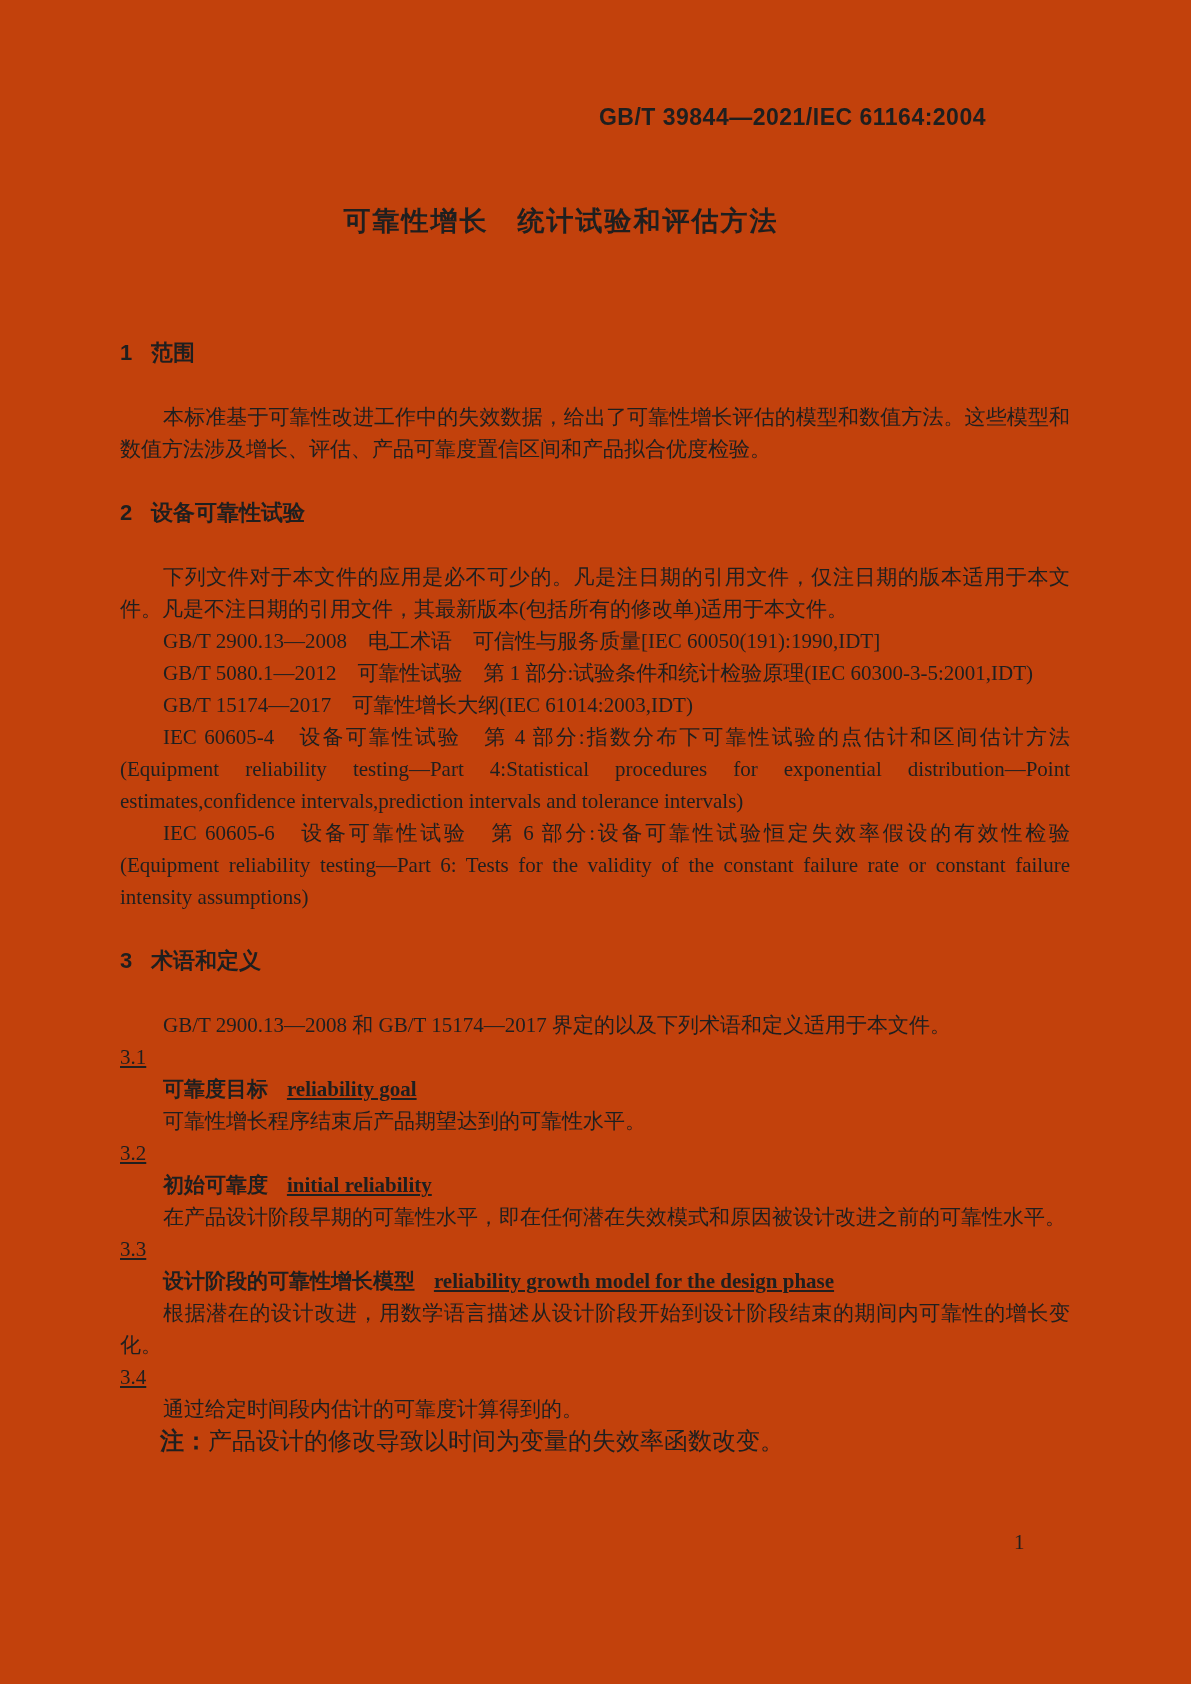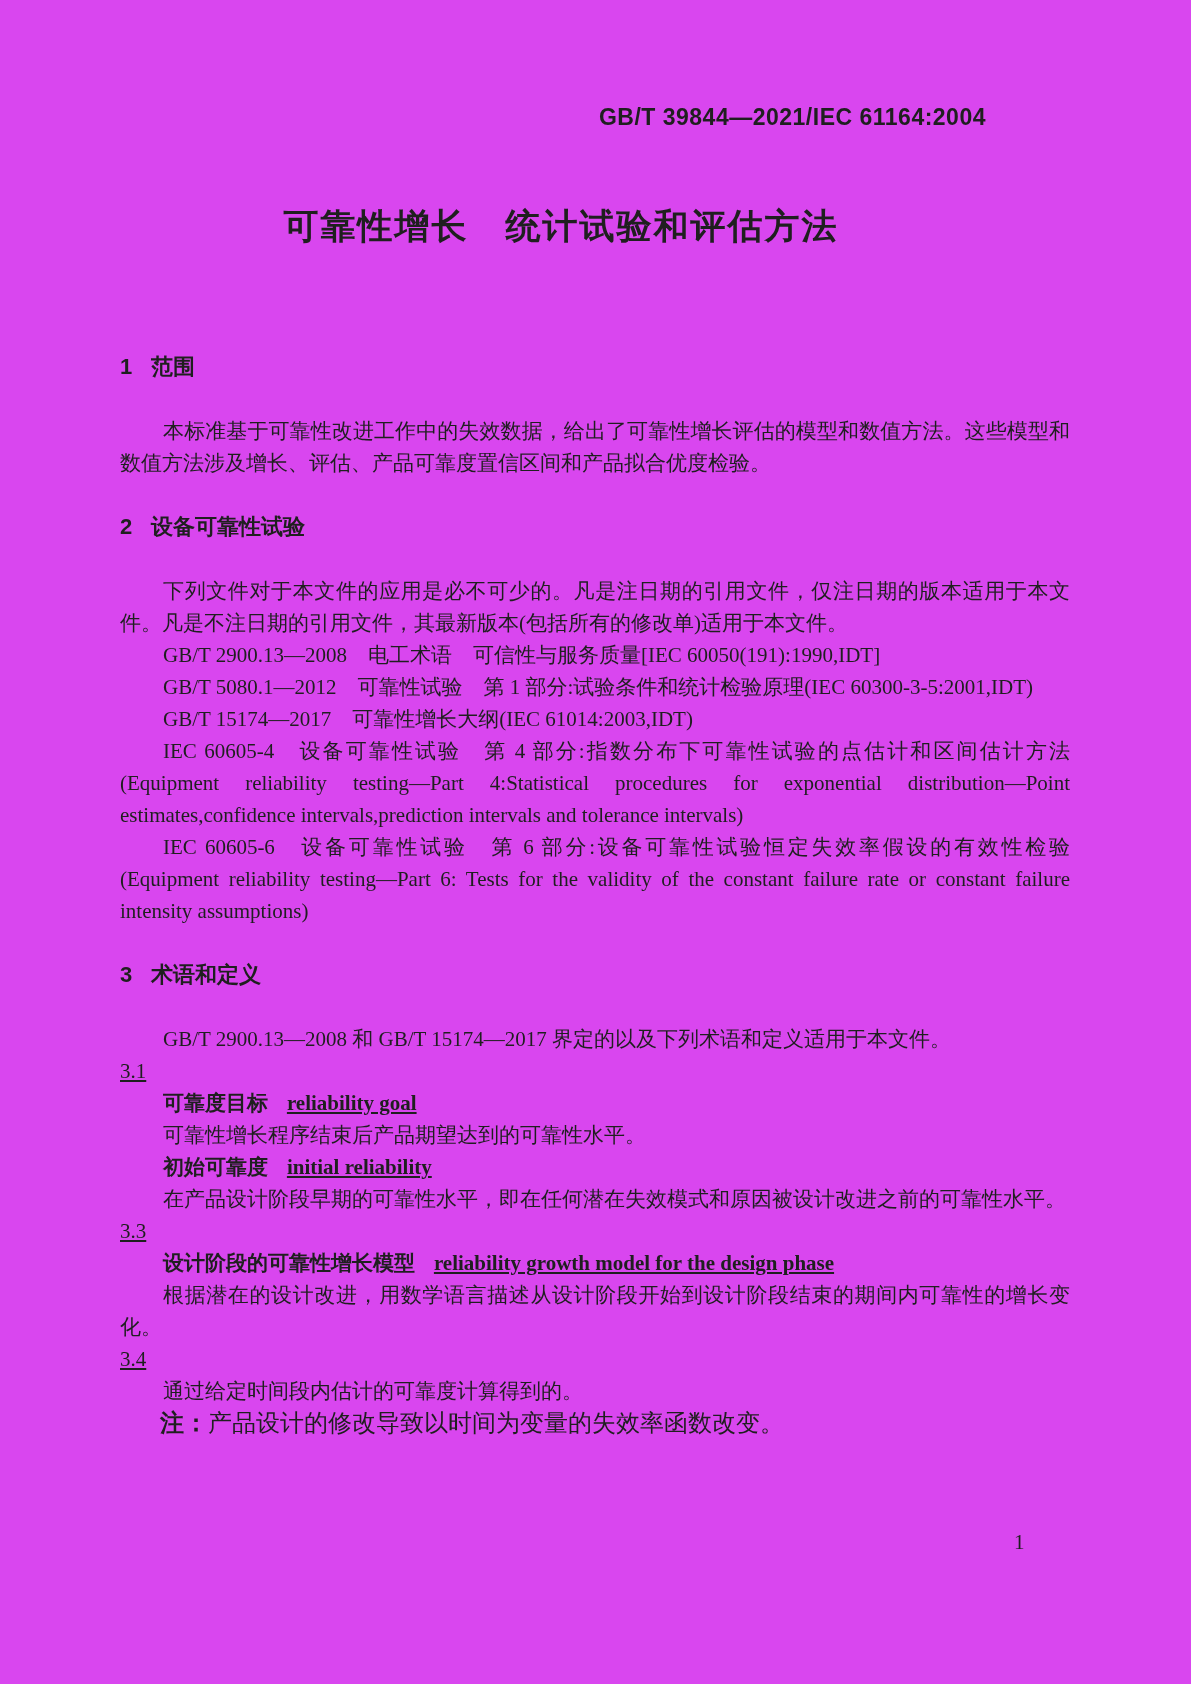--- a/index.html
+++ b/index.html
@@ -2,21 +2,21 @@
 <html lang="zh"><head>
 <meta charset="utf-8">
 <title>GB/T 39844-2021</title>
 <style>
   html, body { margin: 0; padding: 0; background: #e8e8e8; }
   .page {
     position: relative;
     width: 1191px;
     height: 1684px;
     margin: 0 auto;
-    background: #d946ef;
+    background: #c2410c;
     color: #1f1f1f;
     overflow: hidden;
     font-family: "Liberation Serif", "DejaVu Serif", serif;
   }
   .doc-number {
     position: absolute;
     top: 104px;
     left: 0;
     width: 986px;
     text-align: right;
@@ -27,42 +27,42 @@
     white-space: nowrap;
   }
   .doc-title {
     position: absolute;
     top: 203px;
     left: 0;
     width: 1122px;
     text-align: center;
     font-family: "Liberation Sans", "DejaVu Sans", sans-serif;
     font-weight: bold;
-    font-size: 35px;
+    font-size: 27px;
     letter-spacing: 2px;
     white-space: nowrap;
   }
   .body-text {
     position: absolute;
     top: 337px;
     left: 120px;
     width: 950px;
     font-size: 21px;
     line-height: 32px;
     text-align: justify;
   }
   .section-heading {
     margin: 32px 0 0 0;
     font-family: "Liberation Sans", "DejaVu Sans", sans-serif;
     font-weight: bold;
     font-size: 22px;
     line-height: 32px;
     text-align: left;
   }
-  .section-heading:first-child { margin-top: 14px; }
+  .section-heading:first-child { margin-top: 0; }
   .sec-num { display: inline-block; margin-right: 0.85em; }
   p.para  { margin: 32px 0 0 0; text-indent: 2.05em; }
   p.ref   { margin: 0;          text-indent: 2.05em; }
   p.first-ref { margin-top: 0; }
   p.term-number { margin: 0; text-indent: 0; text-decoration: underline; }
   .terms { margin-top: 0; }
   p.term-title {
     margin: 0;
     padding-left: 43px;
     font-weight: bold;
@@ -115,20 +115,21 @@
 
     <div class="terms">
 
       <div>
         <p class="term-number">3.1</p>
         <p class="term-title"><span class="term-zh">可靠度目标</span><span class="term-en">reliability goal</span></p>
         <p class="term-def">可靠性增长程序结束后产品期望达到的可靠性水平。</p>
       </div>
 
       <div>
+        <p class="term-number">3.2</p>
         <p class="term-title"><span class="term-zh">初始可靠度</span><span class="term-en">initial reliability</span></p>
         <p class="term-def">在产品设计阶段早期的可靠性水平，即在任何潜在失效模式和原因被设计改进之前的可靠性水平。</p>
       </div>
 
       <div>
         <p class="term-number">3.3</p>
         <p class="term-title"><span class="term-zh">设计阶段的可靠性增长模型</span><span class="term-en">reliability growth model for the design phase</span></p>
         <p class="term-def">根据潜在的设计改进，用数学语言描述从设计阶段开始到设计阶段结束的期间内可靠性的增长变化。</p>
       </div>
 

